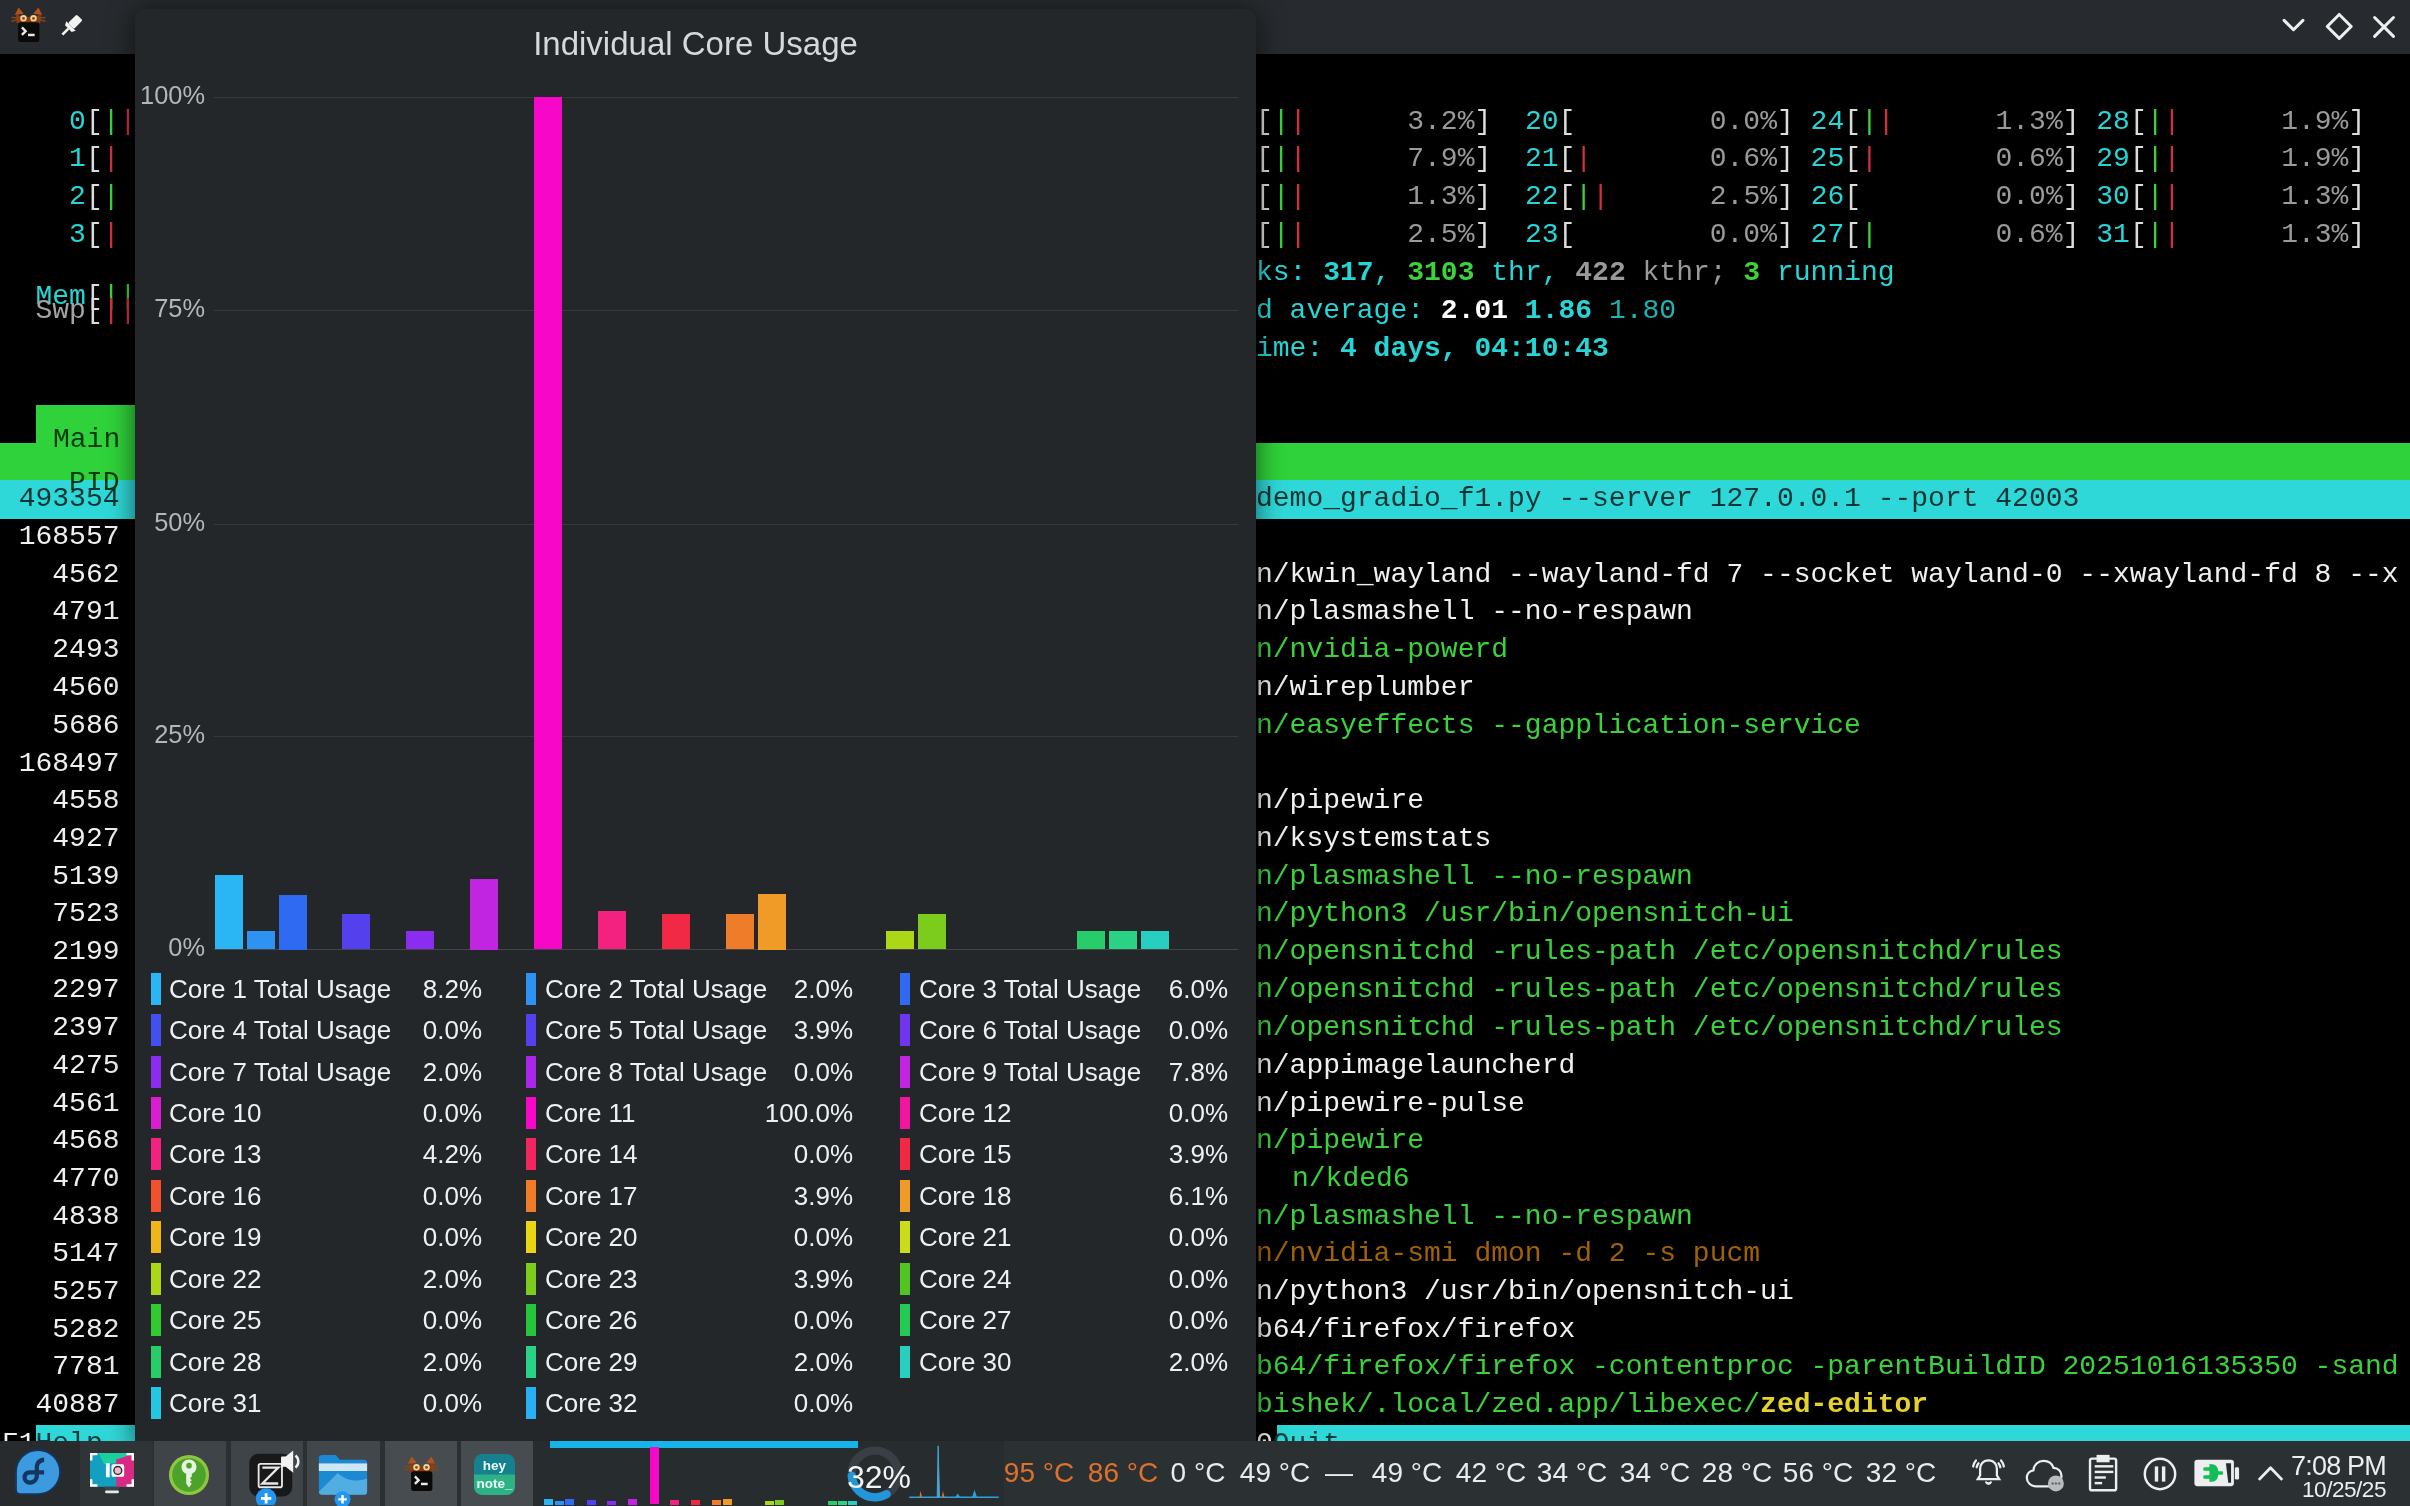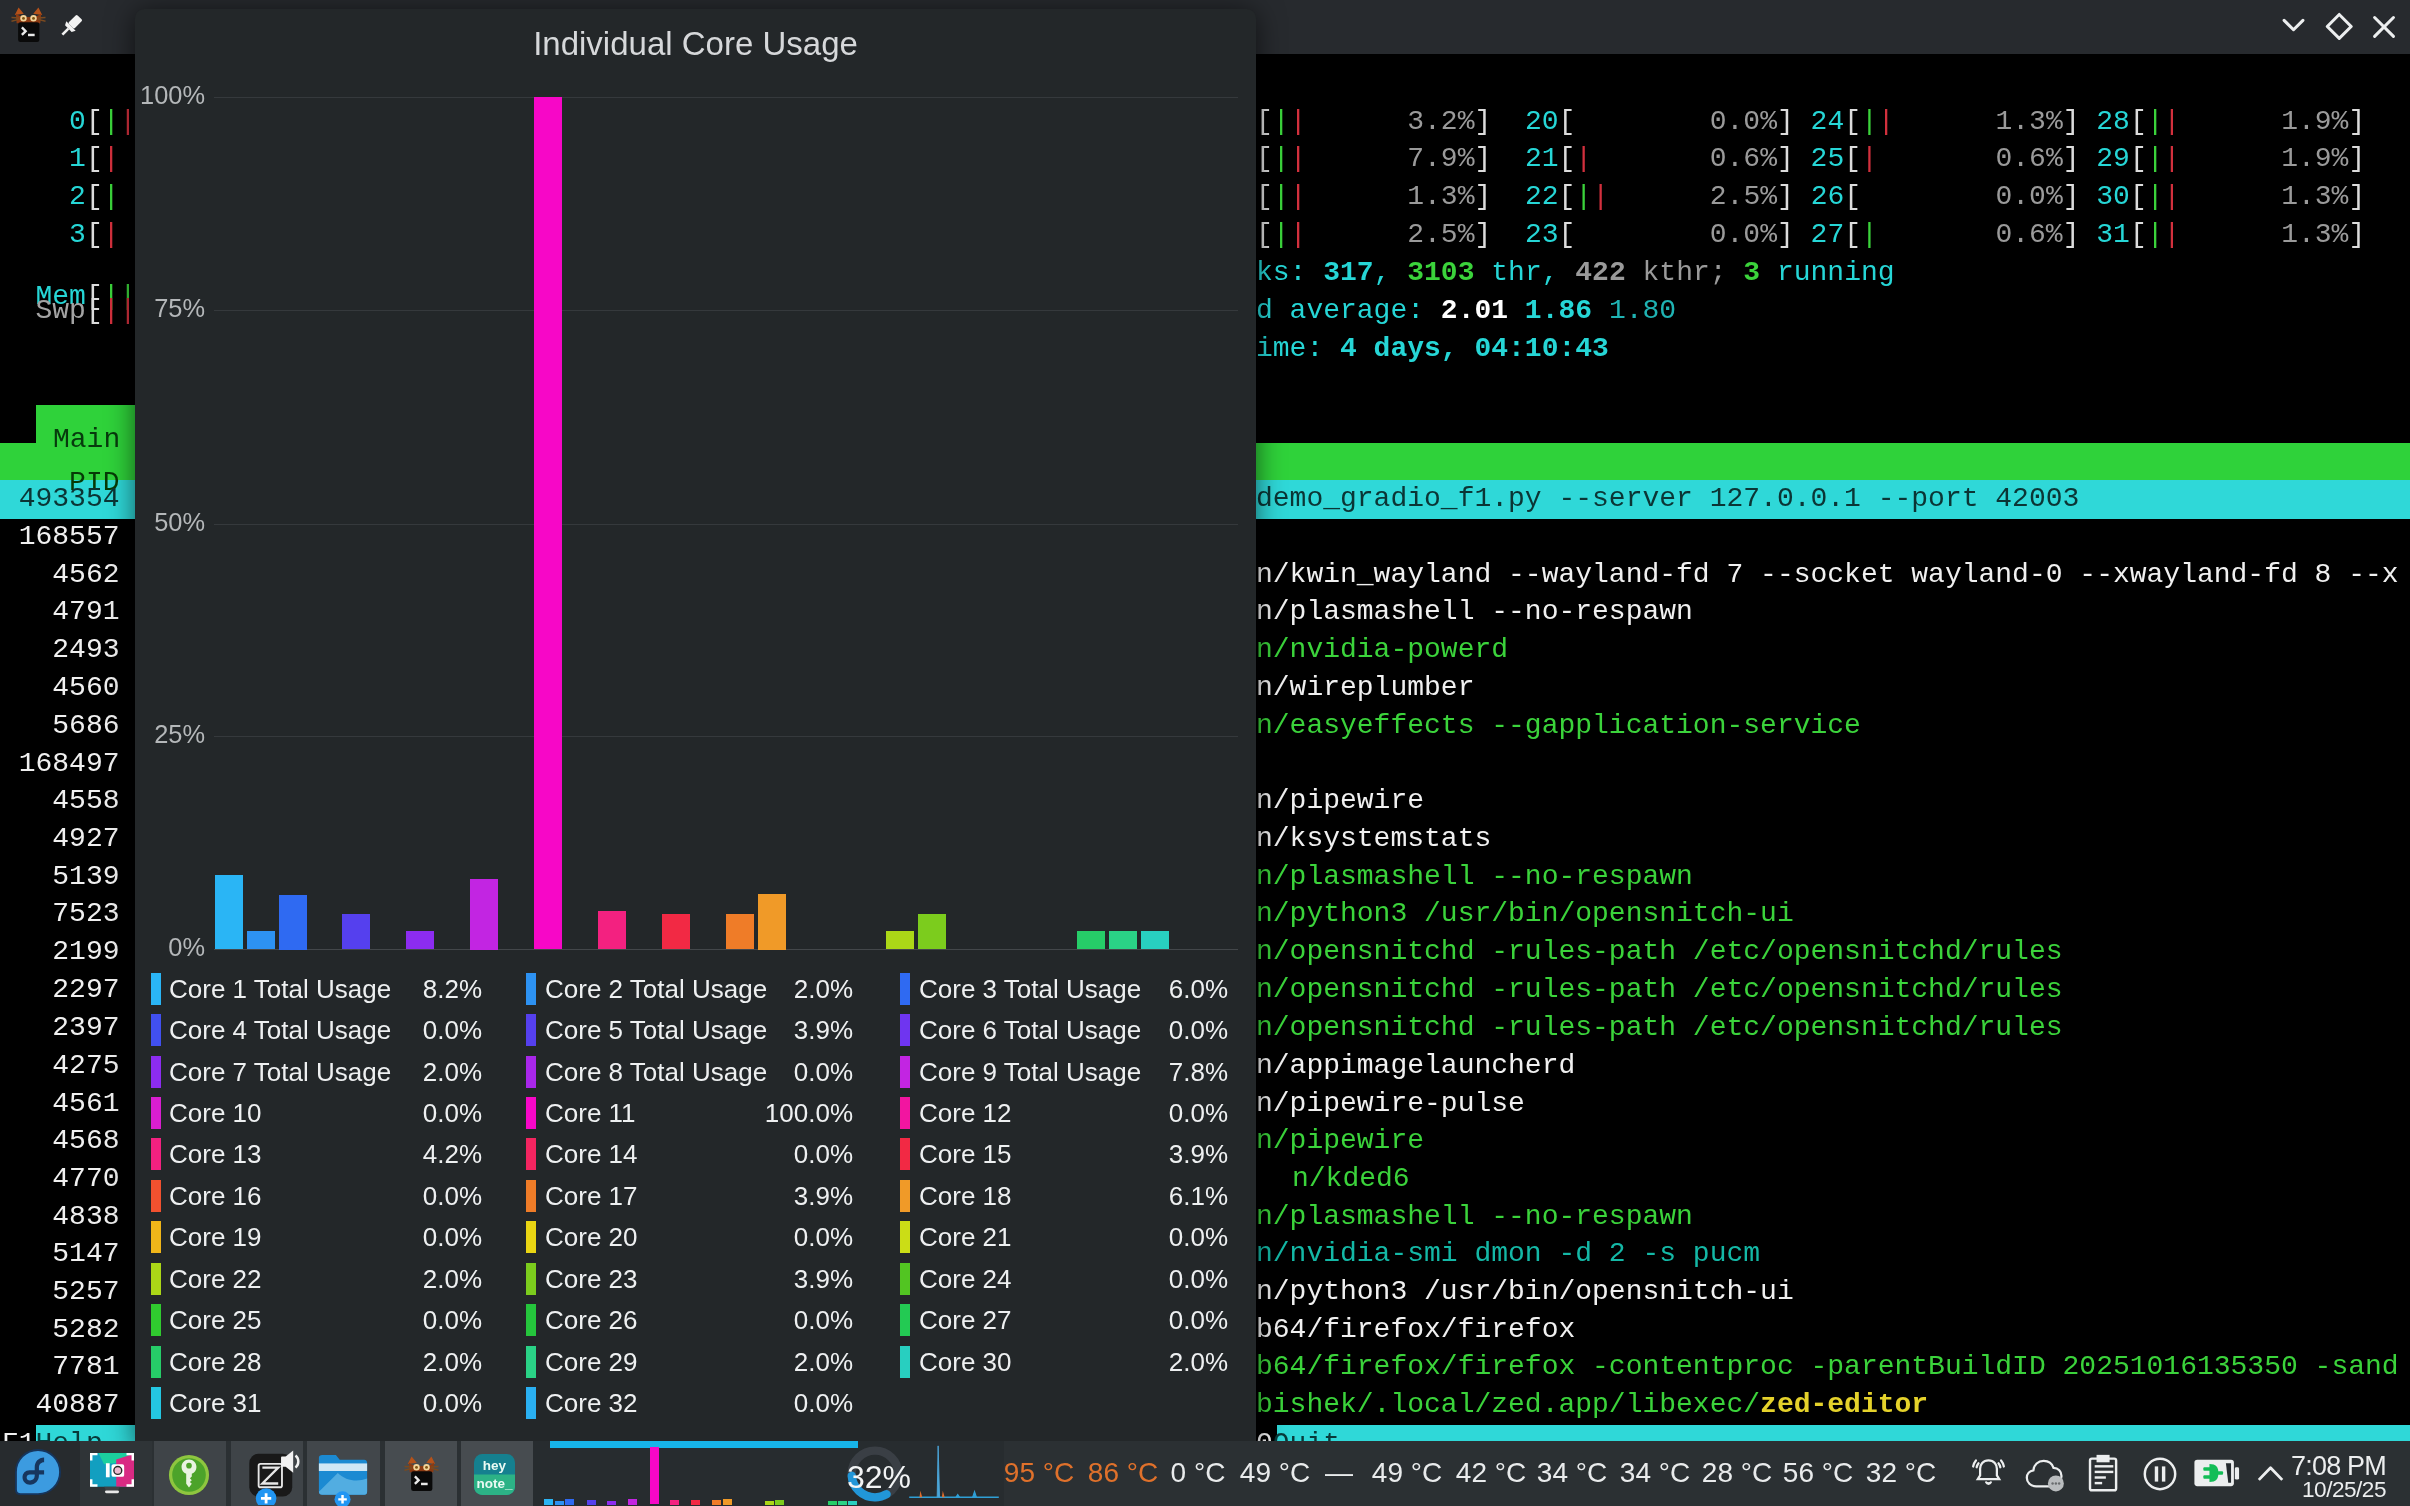--- a/index.html
+++ b/index.html
@@ -94,21 +94,21 @@
 <div class="trow mono" style="left:1256px;top:858px;"><span style="color:#3bd33b;">n/plasmashell&nbsp;--no-respawn</span></div>
 <div class="trow mono" style="left:1256px;top:895px;"><span style="color:#3bd33b;">n/python3&nbsp;/usr/bin/opensnitch-ui</span></div>
 <div class="trow mono" style="left:1256px;top:933px;"><span style="color:#3bd33b;">n/opensnitchd&nbsp;-rules-path&nbsp;/etc/opensnitchd/rules</span></div>
 <div class="trow mono" style="left:1256px;top:971px;"><span style="color:#3bd33b;">n/opensnitchd&nbsp;-rules-path&nbsp;/etc/opensnitchd/rules</span></div>
 <div class="trow mono" style="left:1256px;top:1009px;"><span style="color:#3bd33b;">n/opensnitchd&nbsp;-rules-path&nbsp;/etc/opensnitchd/rules</span></div>
 <div class="trow mono" style="left:1256px;top:1047px;"><span style="color:#f0f0f0;">n/appimagelauncherd</span></div>
 <div class="trow mono" style="left:1256px;top:1085px;"><span style="color:#f0f0f0;">n/pipewire-pulse</span></div>
 <div class="trow mono" style="left:1256px;top:1122px;"><span style="color:#3bd33b;">n/pipewire</span></div>
 <div class="trow mono" style="left:1256px;top:1160px;"><span style="color:#3bd33b;padding-left:36px;">n/kded6</span></div>
 <div class="trow mono" style="left:1256px;top:1198px;"><span style="color:#3bd33b;">n/plasmashell&nbsp;--no-respawn</span></div>
-<div class="trow mono" style="left:1256px;top:1235px;"><span style="color:#14b8a6;">n/nvidia-smi&nbsp;dmon&nbsp;-d&nbsp;2&nbsp;-s&nbsp;pucm</span></div>
+<div class="trow mono" style="left:1256px;top:1235px;"><span style="color:#a16207;">n/nvidia-smi&nbsp;dmon&nbsp;-d&nbsp;2&nbsp;-s&nbsp;pucm</span></div>
 <div class="trow mono" style="left:1256px;top:1273px;"><span style="color:#f0f0f0;">n/python3&nbsp;/usr/bin/opensnitch-ui</span></div>
 <div class="trow mono" style="left:1256px;top:1311px;"><span style="color:#f0f0f0;">b64/firefox/firefox</span></div>
 <div class="trow mono" style="left:1256px;top:1348px;"><span style="color:#3bd33b;">b64/firefox/firefox&nbsp;-contentproc&nbsp;-parentBuildID&nbsp;20251016135350&nbsp;-sand</span></div>
 <div class="trow mono" style="left:1256px;top:1386px;"><span style="color:#3bd33b;">bishek/.local/zed.app/libexec/</span><span style="color:#e5d22b;font-weight:bold;">zed-editor</span></div>
 <div class="trow mono" style="left:1256px;top:1425px;"><span style="color:#f0f0f0;">0</span><span style="color:#083a3a;">Quit</span></div>
 <div class="abs" style="left:135px;top:9.4px;width:1121px;height:1437px;background:#232729;
 border-radius:9.4px 9.4px 0 0;box-shadow:0 3.8px 28px rgba(0,0,0,0.6)"></div>
 <div class="abs sans" style="left:135px;top:25.4px;width:1121px;text-align:center;font-size:33px;color:#d6d8da">Individual Core Usage</div>
 <div class="abs" style="left:214px;top:97px;width:1024px;height:0.9px;background:#35393c"></div>
 <div class="abs sans" style="left:94px;top:81px;width:111px;text-align:right;font-size:25.4px;color:#b4b7b9">100%</div>

